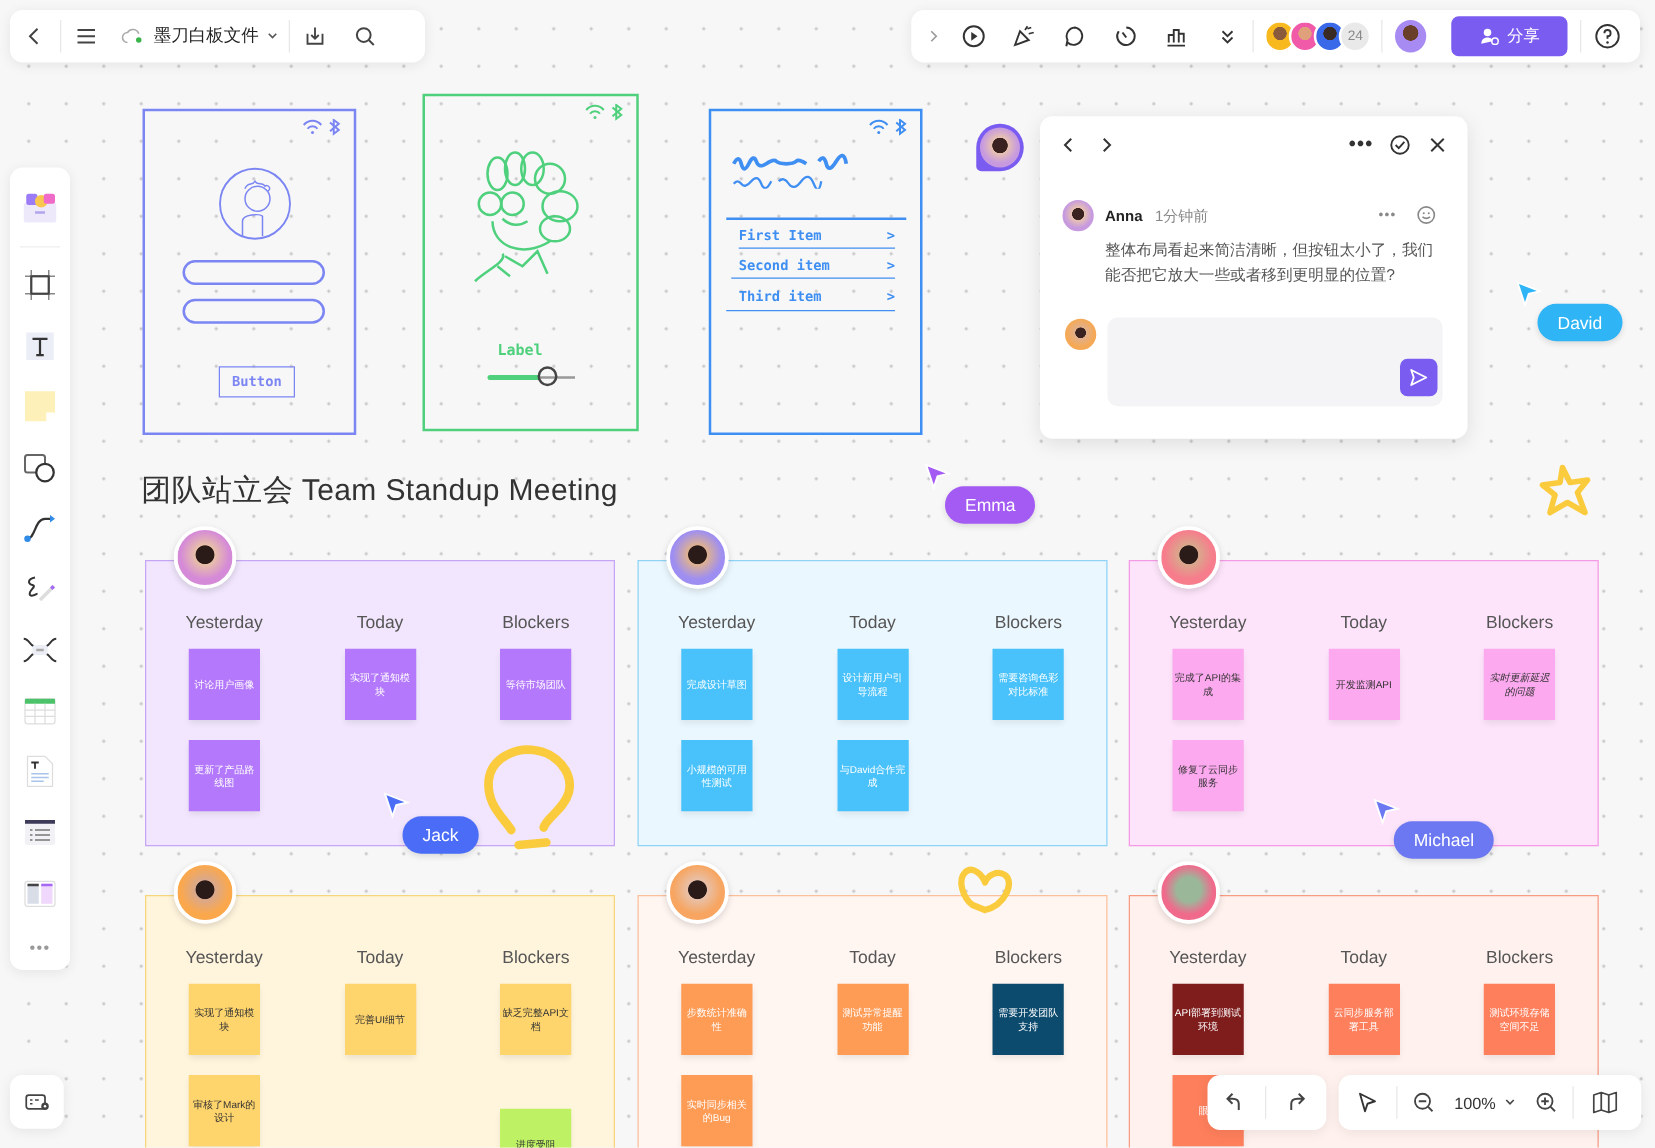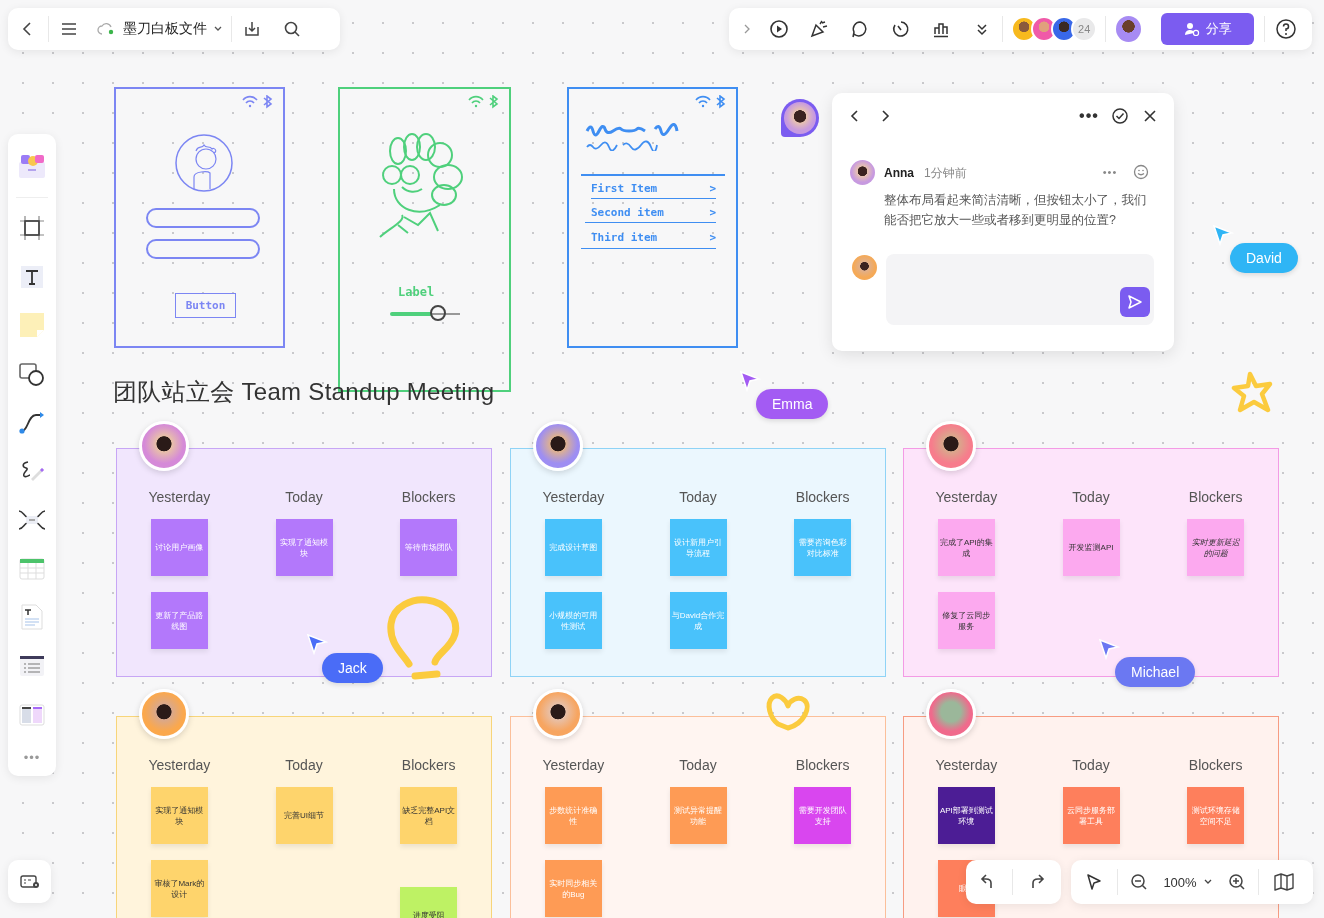--- a/index.html
+++ b/index.html
@@ -250,21 +250,21 @@
       <circle cx="30" cy="30" r="28" stroke="#7c86f3" stroke-width="1.5" fill="none"></circle>
       <circle cx="32" cy="26" r="10" stroke="#7c86f3" stroke-width="1.2" fill="none"></circle>
       <path d="M22 18C24 12 28 16 30 12C32 16 36 12 38 16C40 14 44 18 40 20" stroke="#7c86f3" stroke-width="1.2" fill="none"></path>
       <path d="M20 56V44C20 38 34 38 36 40V56" stroke="#7c86f3" stroke-width="1.2" fill="none"></path>
     </svg>
   <div class="abs" style="left:30px;top:119px;width:114px;height:20px;border:2px solid #7c86f3;border-radius:12px"></div>
   <div class="abs" style="left:30px;top:150px;width:114px;height:20px;border:2px solid #7c86f3;border-radius:12px"></div>
   <div class="abs sk" style="left:59px;top:204px;width:61px;height:25px;border:1.5px solid #7c86f3;color:#7c86f3;font-size:11px;display:flex;align-items:center;justify-content:center">Button</div>
 </div>
 
-<div class="wf" style="left:338px;top:87px;width:173px;height:305px;border-color:#4fd07c">
+<div class="wf" style="left:338px;top:75px;width:173px;height:270px;border-color:#4fd07c">
   <svg class="abs" style="right:8px;top:6px" width="34" height="14" viewBox="0 0 34 14">
       <path d="M2 5A9 9 0 0 1 16 5M5 8A5 5 0 0 1 13 8" stroke="#4fd07c" stroke-width="1.6" fill="none"></path>
       <circle cx="9" cy="11" r="1.2" fill="#4fd07c"></circle>
       <path d="M23 3L30 9L26 12V1L30 4L23 10" stroke="#4fd07c" stroke-width="1.6" fill="none"></path>
     </svg>
   <svg class="abs" style="left:38px;top:40px" width="92" height="130" viewBox="0 0 92 130">
       <g stroke="#4fd07c" stroke-width="2" fill="none">
         <ellipse cx="20" cy="22" rx="8" ry="13"></ellipse>
         <ellipse cx="34" cy="18" rx="8" ry="13"></ellipse>
         <ellipse cx="48" cy="18" rx="9" ry="13"></ellipse>
@@ -447,30 +447,30 @@
           <h4>Yesterday</h4>
           <div class="note" style="background: rgb(254, 155, 85); color: rgb(255, 255, 255);">步数统计准确性</div>
           <div class="note" style="background: rgb(254, 155, 85); color: rgb(255, 255, 255);">实时同步相关的Bug</div>
         </div>
         <div class="col">
           <h4>Today</h4>
           <div class="note" style="background: rgb(254, 155, 85); color: rgb(255, 255, 255);">测试异常提醒功能</div>
         </div>
         <div class="col">
           <h4>Blockers</h4>
-          <div class="note" style="background: #d946ef; color: rgb(255, 255, 255);">需要开发团队支持</div>
+          <div class="note" style="background: #0c4a6e; color: rgb(255, 255, 255);">需要开发团队支持</div>
         </div>
       </div>
     </div>
     <div class="board" style="left: 903px; top: 716px; height: 220px; background: rgb(255, 242, 238); border-color: rgb(247, 156, 130);">
       <div class="avatar" style="background: radial-gradient(circle at 50% 45%, rgb(155, 183, 154) 30%, rgb(240, 106, 140) 60%);"></div>
       <div class="cols">
         <div class="col">
           <h4>Yesterday</h4>
-          <div class="note" style="background: #4c1d95; color: rgb(255, 255, 255);">API部署到测试环境</div>
+          <div class="note" style="background: #7f1d1d; color: rgb(255, 255, 255);">API部署到测试环境</div>
           <div class="note" style="background: rgb(254, 127, 92); color: rgb(255, 255, 255);">眼...</div>
         </div>
         <div class="col">
           <h4>Today</h4>
           <div class="note" style="background: rgb(254, 127, 92); color: rgb(255, 255, 255);">云同步服务部署工具</div>
         </div>
         <div class="col">
           <h4>Blockers</h4>
           <div class="note" style="background: rgb(254, 127, 92); color: rgb(255, 255, 255);">测试环境存储空间不足</div>
         </div>

